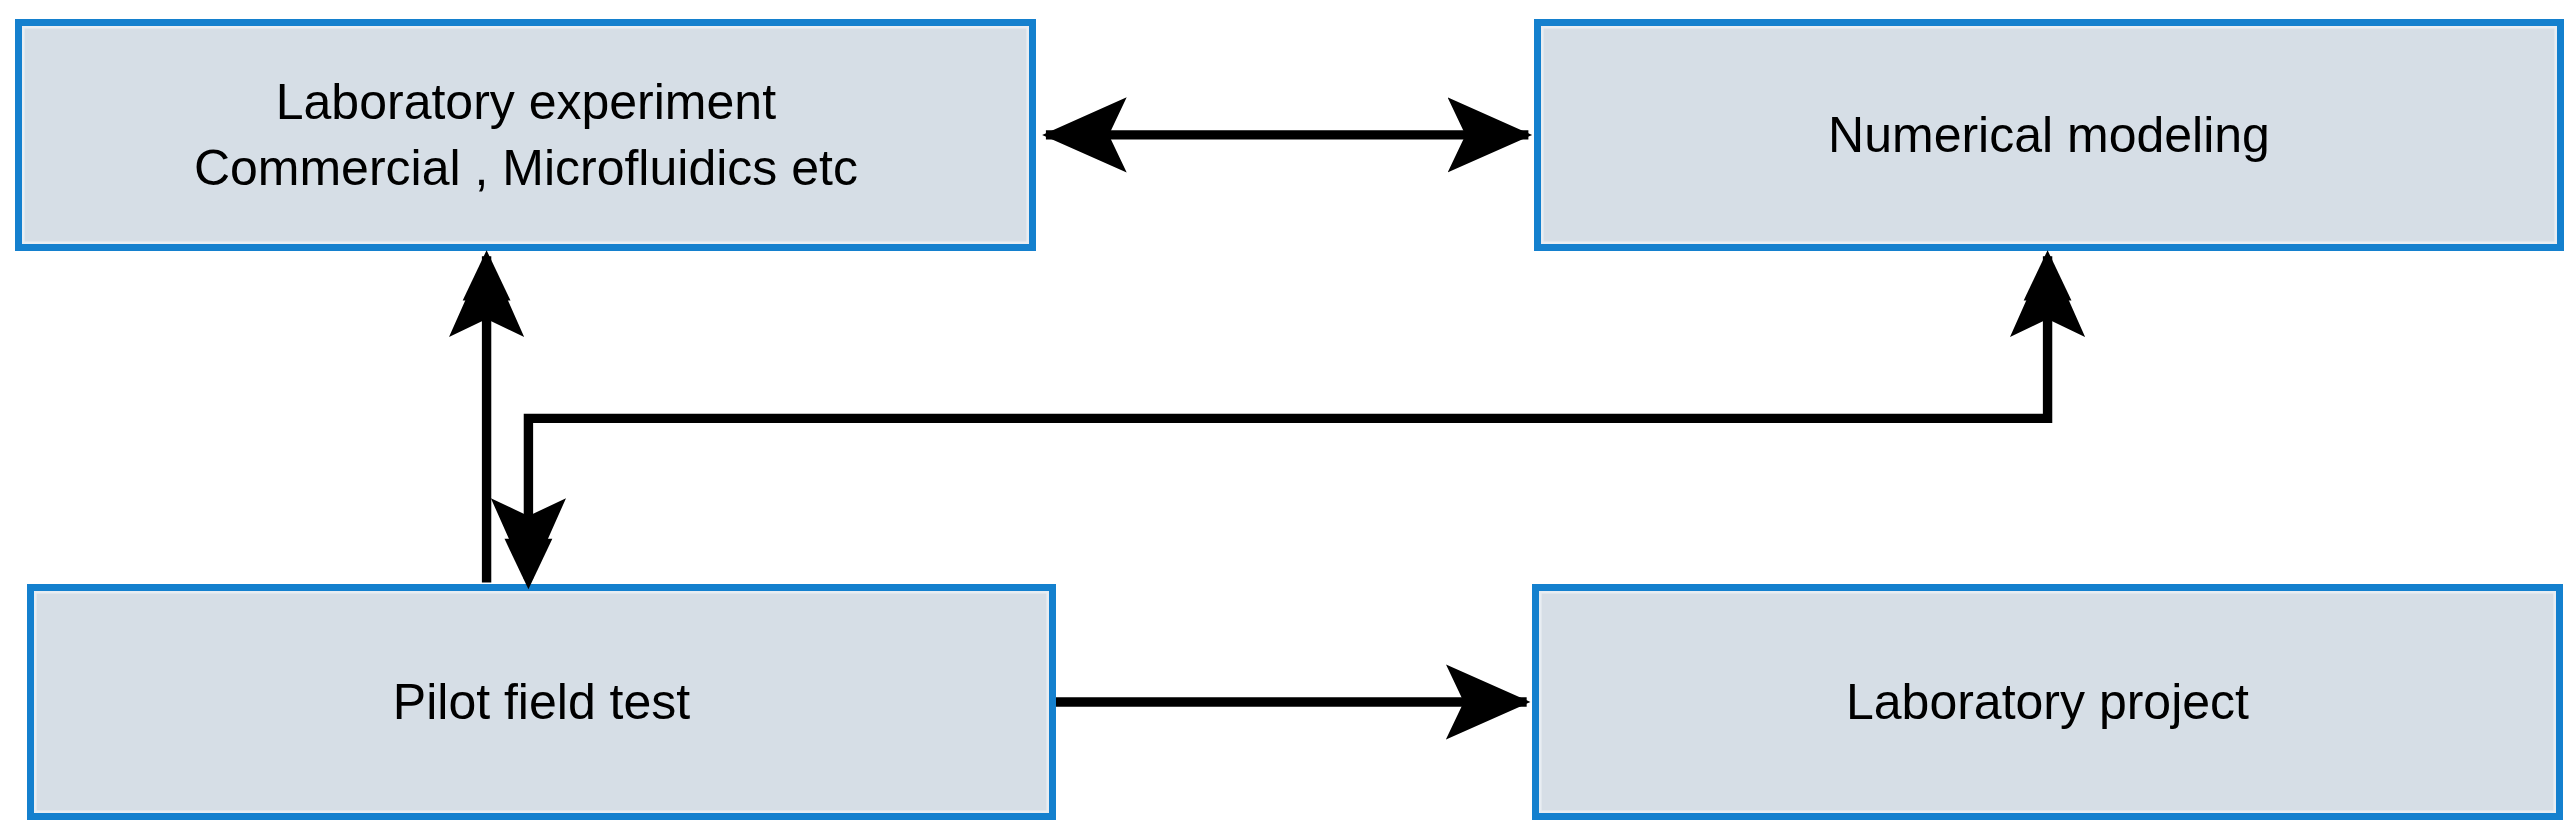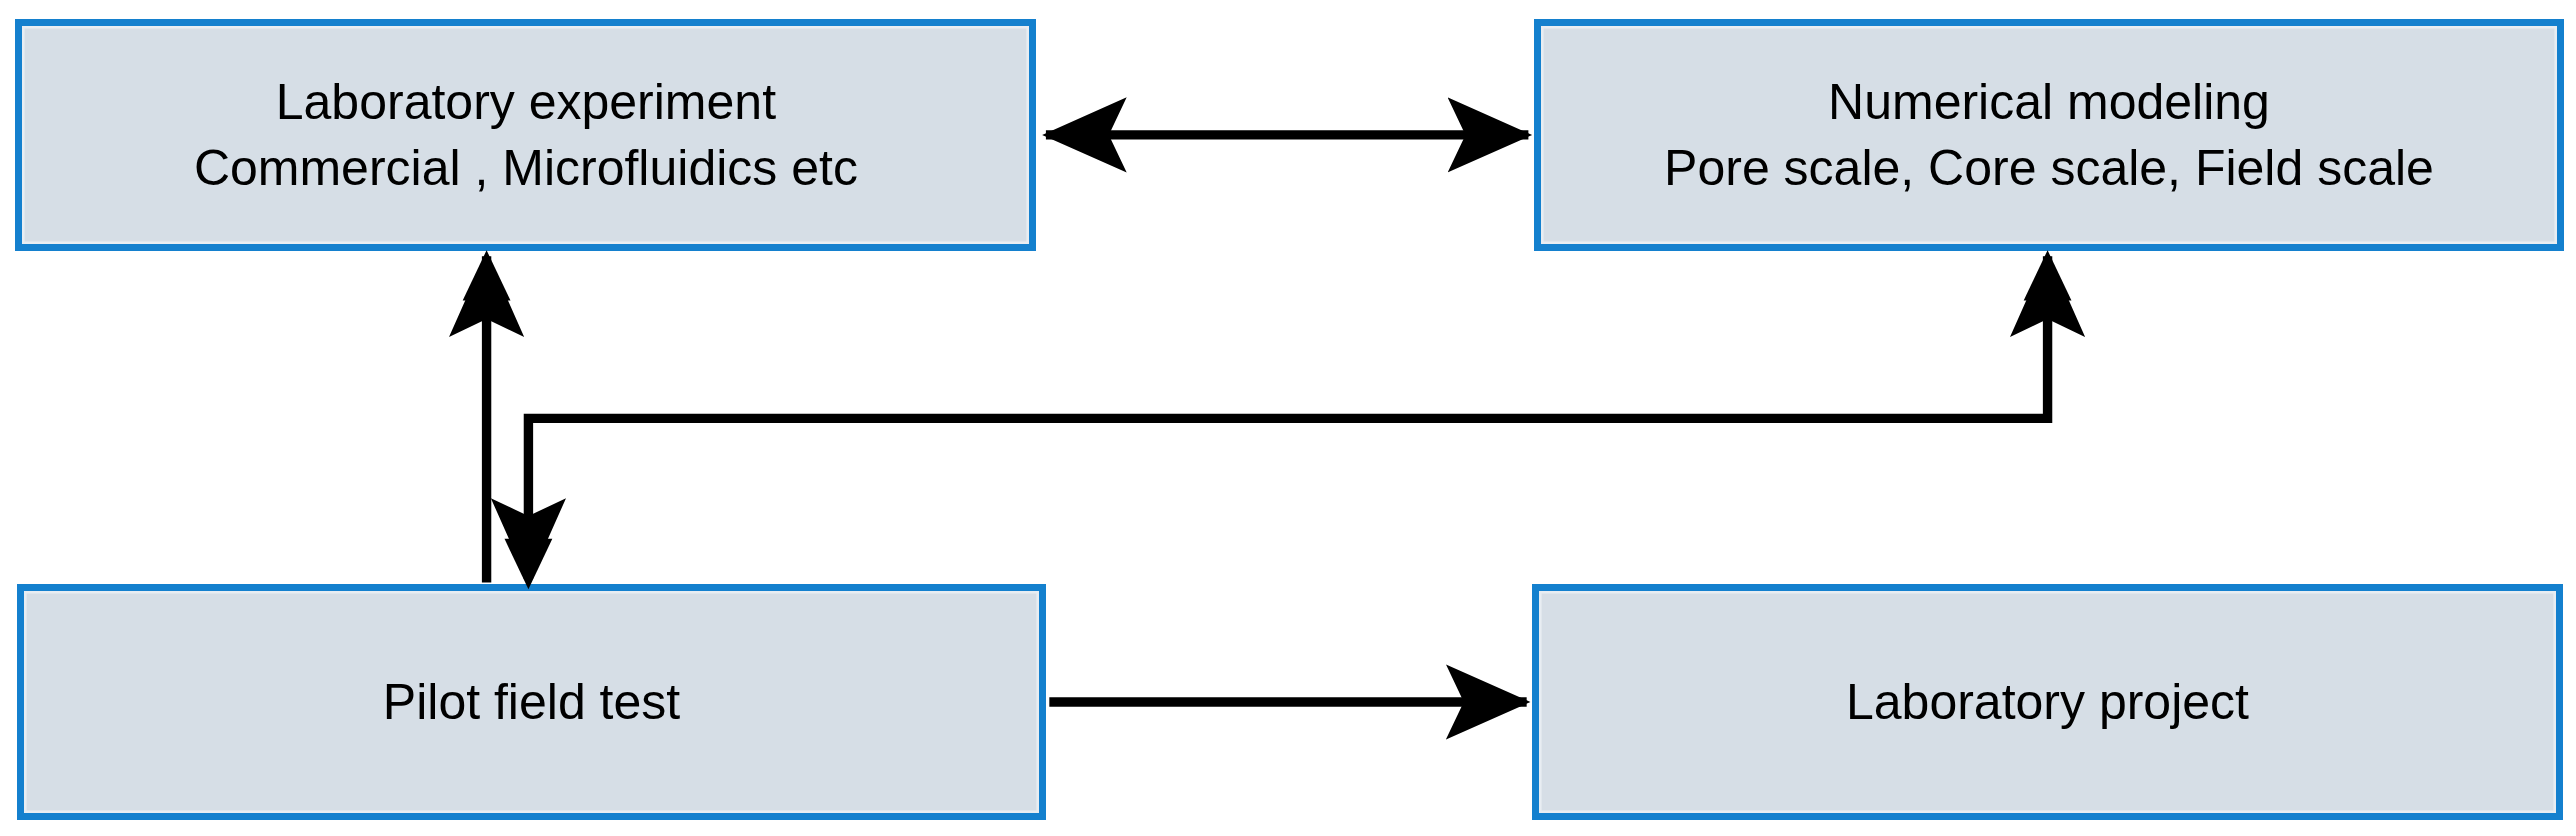--- a/index.html
+++ b/index.html
@@ -35,21 +35,21 @@
     line-height: 1.32;
     box-shadow: inset 0 0 0 2.6px #E8EDF2;
     z-index: 2;
   }
   .node .line {
     display: block;
     white-space: nowrap;
   }
   #node-lab      { left: 15.4px;   top: 19px;  width: 1021px; height: 232px; }
   #node-num      { left: 1534px; top: 19px;  width: 1030px; height: 232px; }
-  #node-pilot    { left: 17px;   top: 584px; width: 1029px; height: 236px; }
+  #node-pilot    { left: 27px;   top: 584px; width: 1029px; height: 236px; }
   #node-comm     { left: 1532px; top: 584px; width: 1031px; height: 236px; }
 
   .edge-layer {
     position: absolute;
     left: 0; top: 0;
     width: 2576px;
     height: 836px;
     z-index: 1;
     pointer-events: none;
   }
@@ -91,21 +91,20 @@
     </g>
   </svg>
 
   <div class="node" id="node-lab">
     <span class="line">Laboratory experiment</span>
     <span class="line">Commercial , Microfluidics etc</span>
   </div>
 
   <div class="node" id="node-num">
     <span class="line">Numerical modeling</span>
-    <span class="line">Pore scale, Core scale, Field scale</span>
   </div>
 
   <div class="node" id="node-pilot">
     <span class="line">Pilot field test</span>
   </div>
 
   <div class="node" id="node-comm">
     <span class="line">Laboratory project</span>
   </div>
 

